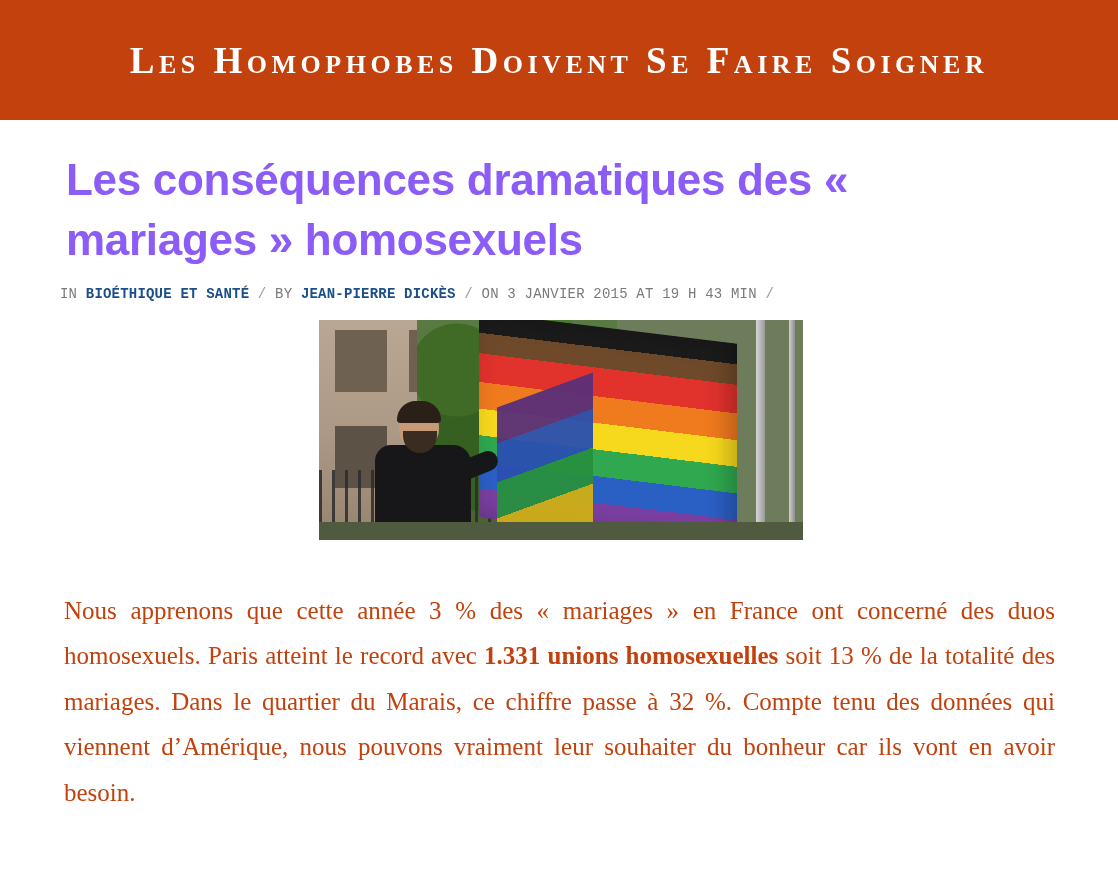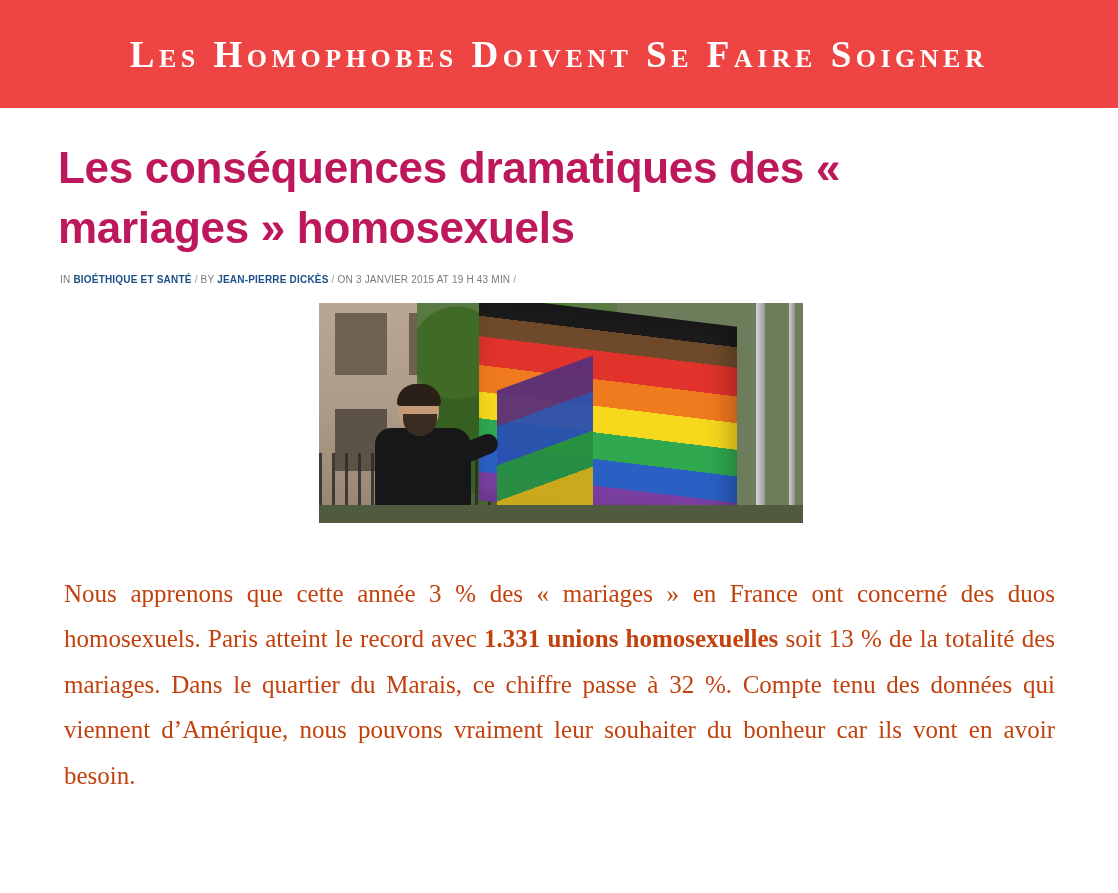--- a/index.html
+++ b/index.html
@@ -10,22 +10,22 @@
   body {
     width: 1118px;
     height: 893px;
     font-family: "Liberation Sans", sans-serif;
     color: #333333;
     overflow: hidden;
   }
 
   
   .site-banner {
-    background: #ef4444;
-    height: 108px;
+    background: #c2410c;
+    height: 120px;
     display: flex;
     align-items: center;
     justify-content: center;
     box-sizing: border-box;
   }
   .site-banner-title {
     color: #ffffff;
     font-family: "Liberation Serif", serif;
     font-weight: bold;
     font-size: 37px;
@@ -38,33 +38,33 @@
   
   .article {
     padding: 30px 55px 0 58px;
     box-sizing: border-box;
   }
   .article-title {
     font-family: "Liberation Sans", sans-serif;
     font-weight: bold;
     font-size: 44px;
     line-height: 1.36;
-    color: #be185d;
-    margin: 0 0 6px 0;
+    color: #8b5cf6;
+    margin: 0 0 6px 8px;
     letter-spacing: -0.3px;
     max-width: 980px;
   }
 
   .article-meta {
-    font-size: 10px;
+    font-size: 14px;
     letter-spacing: 0.2px;
     color: #7a7a7a;
     margin: 16px 0 4px 2px;
     text-transform: uppercase;
-    font-family: Liberation Sans, sans-serif;
+    font-family: Liberation Mono, monospace;
   }
   .article-meta .meta-link {
     color: #1b4f8a;
     font-weight: bold;
     text-decoration: none;
   }
   .article-meta .meta-sep {
     color: #9b9b9b;
   }
   .article-meta .meta-plain {

